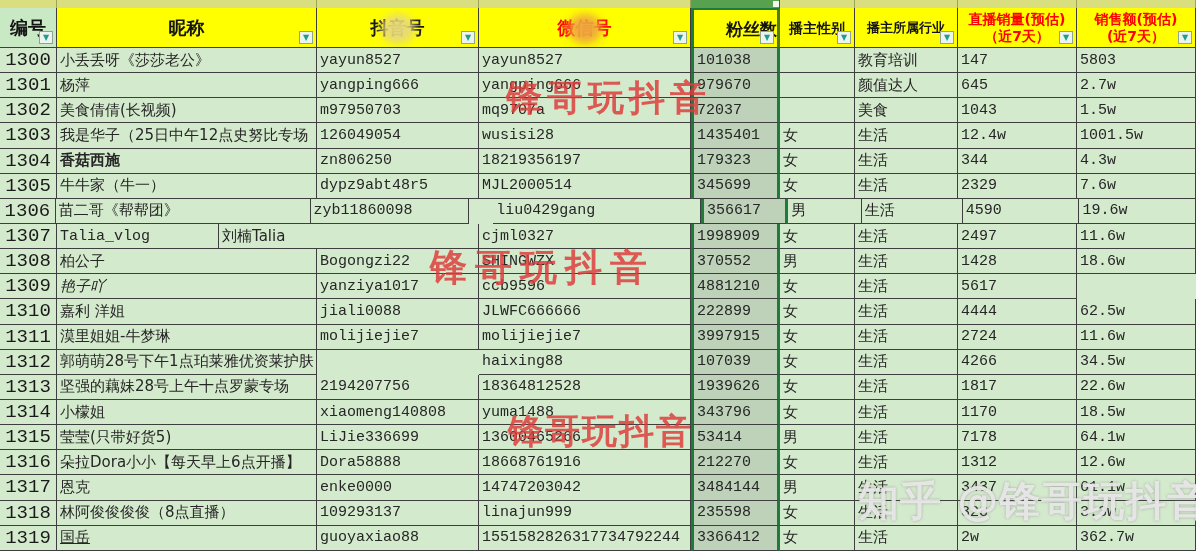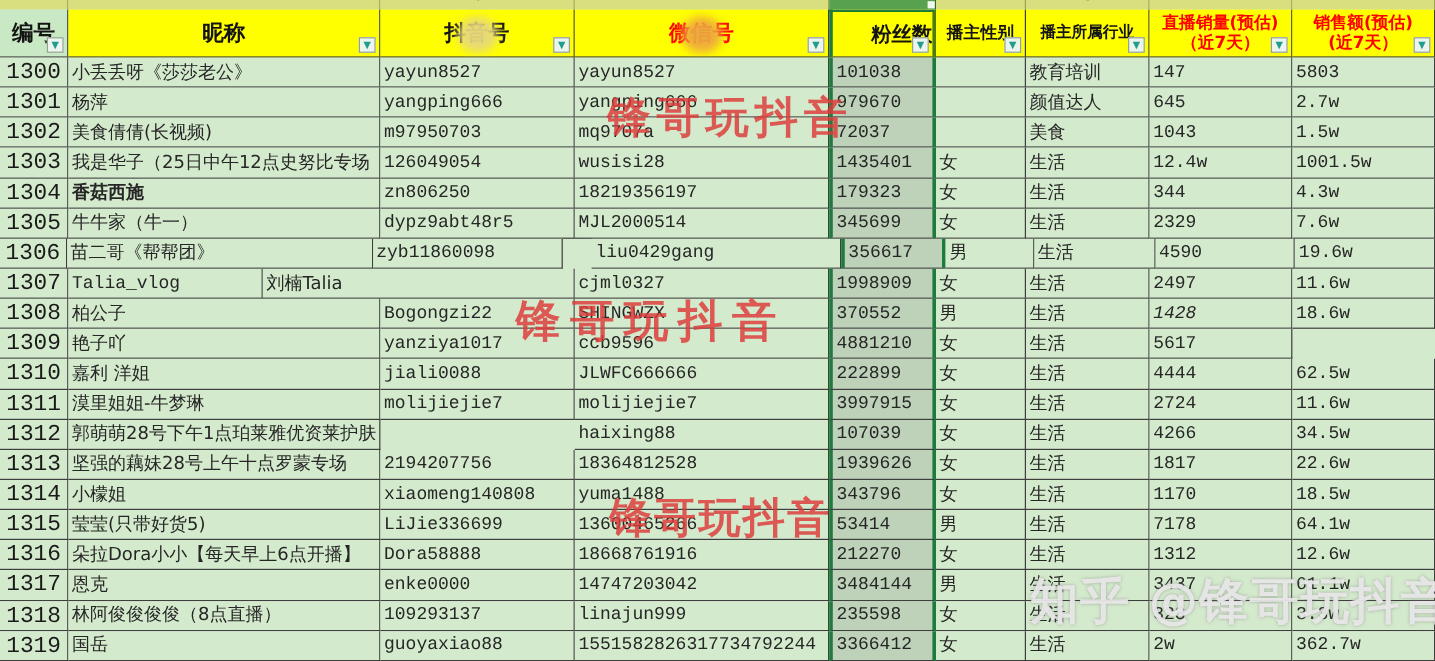--- a/index.html
+++ b/index.html
@@ -219,26 +219,26 @@
         <div class="cell mono" style="width: 119px;">11.6w</div>
       </div>
       <div class="trow">
         <div class="cell idcol" style="width: 57px;">1308</div>
         <div class="cell" style="width: 260px;">柏公子</div>
         <div class="cell mono" style="width: 162px;">Bogongzi22</div>
         <div class="cell mono" style="width: 212px;">SHINGWZX</div>
         <div class="cell fanscol mono" style="width: 89px;">370552</div>
         <div class="cell" style="width: 75px;">男</div>
         <div class="cell" style="width: 103px;">生活</div>
-        <div class="cell mono" style="width: 119px; font-style: italic;">1428</div>
+        <div class="cell mono" style="width: 119px;">1428</div>
         <div class="cell mono" style="width: 119px;">18.6w</div>
       </div>
       <div class="trow">
         <div class="cell idcol" style="width: 57px;">1309</div>
-        <div class="cell" style="width: 260px;">艳子吖</div>
+        <div class="cell" style="width: 260px; font-style: italic;">艳子吖</div>
         <div class="cell mono" style="width: 162px;">yanziya1017</div>
         <div class="cell mono" style="width: 212px;">ccb9596</div>
         <div class="cell fanscol mono" style="width: 89px;">4881210</div>
         <div class="cell" style="width: 75px;">女</div>
         <div class="cell" style="width: 103px;">生活</div>
         <div class="cell mono" style="width: 119px;">5617</div>
       </div>
       <div class="trow">
         <div class="cell idcol" style="width: 57px;">1310</div>
         <div class="cell" style="width: 260px;">嘉利 洋姐</div>
@@ -333,21 +333,21 @@
         <div class="cell mono" style="width: 162px;">109293137</div>
         <div class="cell mono" style="width: 212px;">linajun999</div>
         <div class="cell fanscol mono" style="width: 89px;">235598</div>
         <div class="cell" style="width: 75px;">女</div>
         <div class="cell" style="width: 103px;">生活</div>
         <div class="cell mono" style="width: 119px;">323</div>
         <div class="cell mono" style="width: 119px;">3.3w</div>
       </div>
       <div class="trow">
         <div class="cell idcol" style="width: 57px;">1319</div>
-        <div class="cell" style="width: 260px;">国岳</div>
+        <div class="cell" style="width: 260px; text-decoration: underline;">国岳</div>
         <div class="cell mono" style="width: 162px;">guoyaxiao88</div>
         <div class="cell mono" style="width: 212px;">1551582826317734792244</div>
         <div class="cell fanscol mono" style="width: 89px;">3366412</div>
         <div class="cell" style="width: 75px;">女</div>
         <div class="cell" style="width: 103px;">生活</div>
         <div class="cell mono" style="width: 119px;">2w</div>
         <div class="cell mono" style="width: 119px;">362.7w</div>
       </div>
     </div>
 

